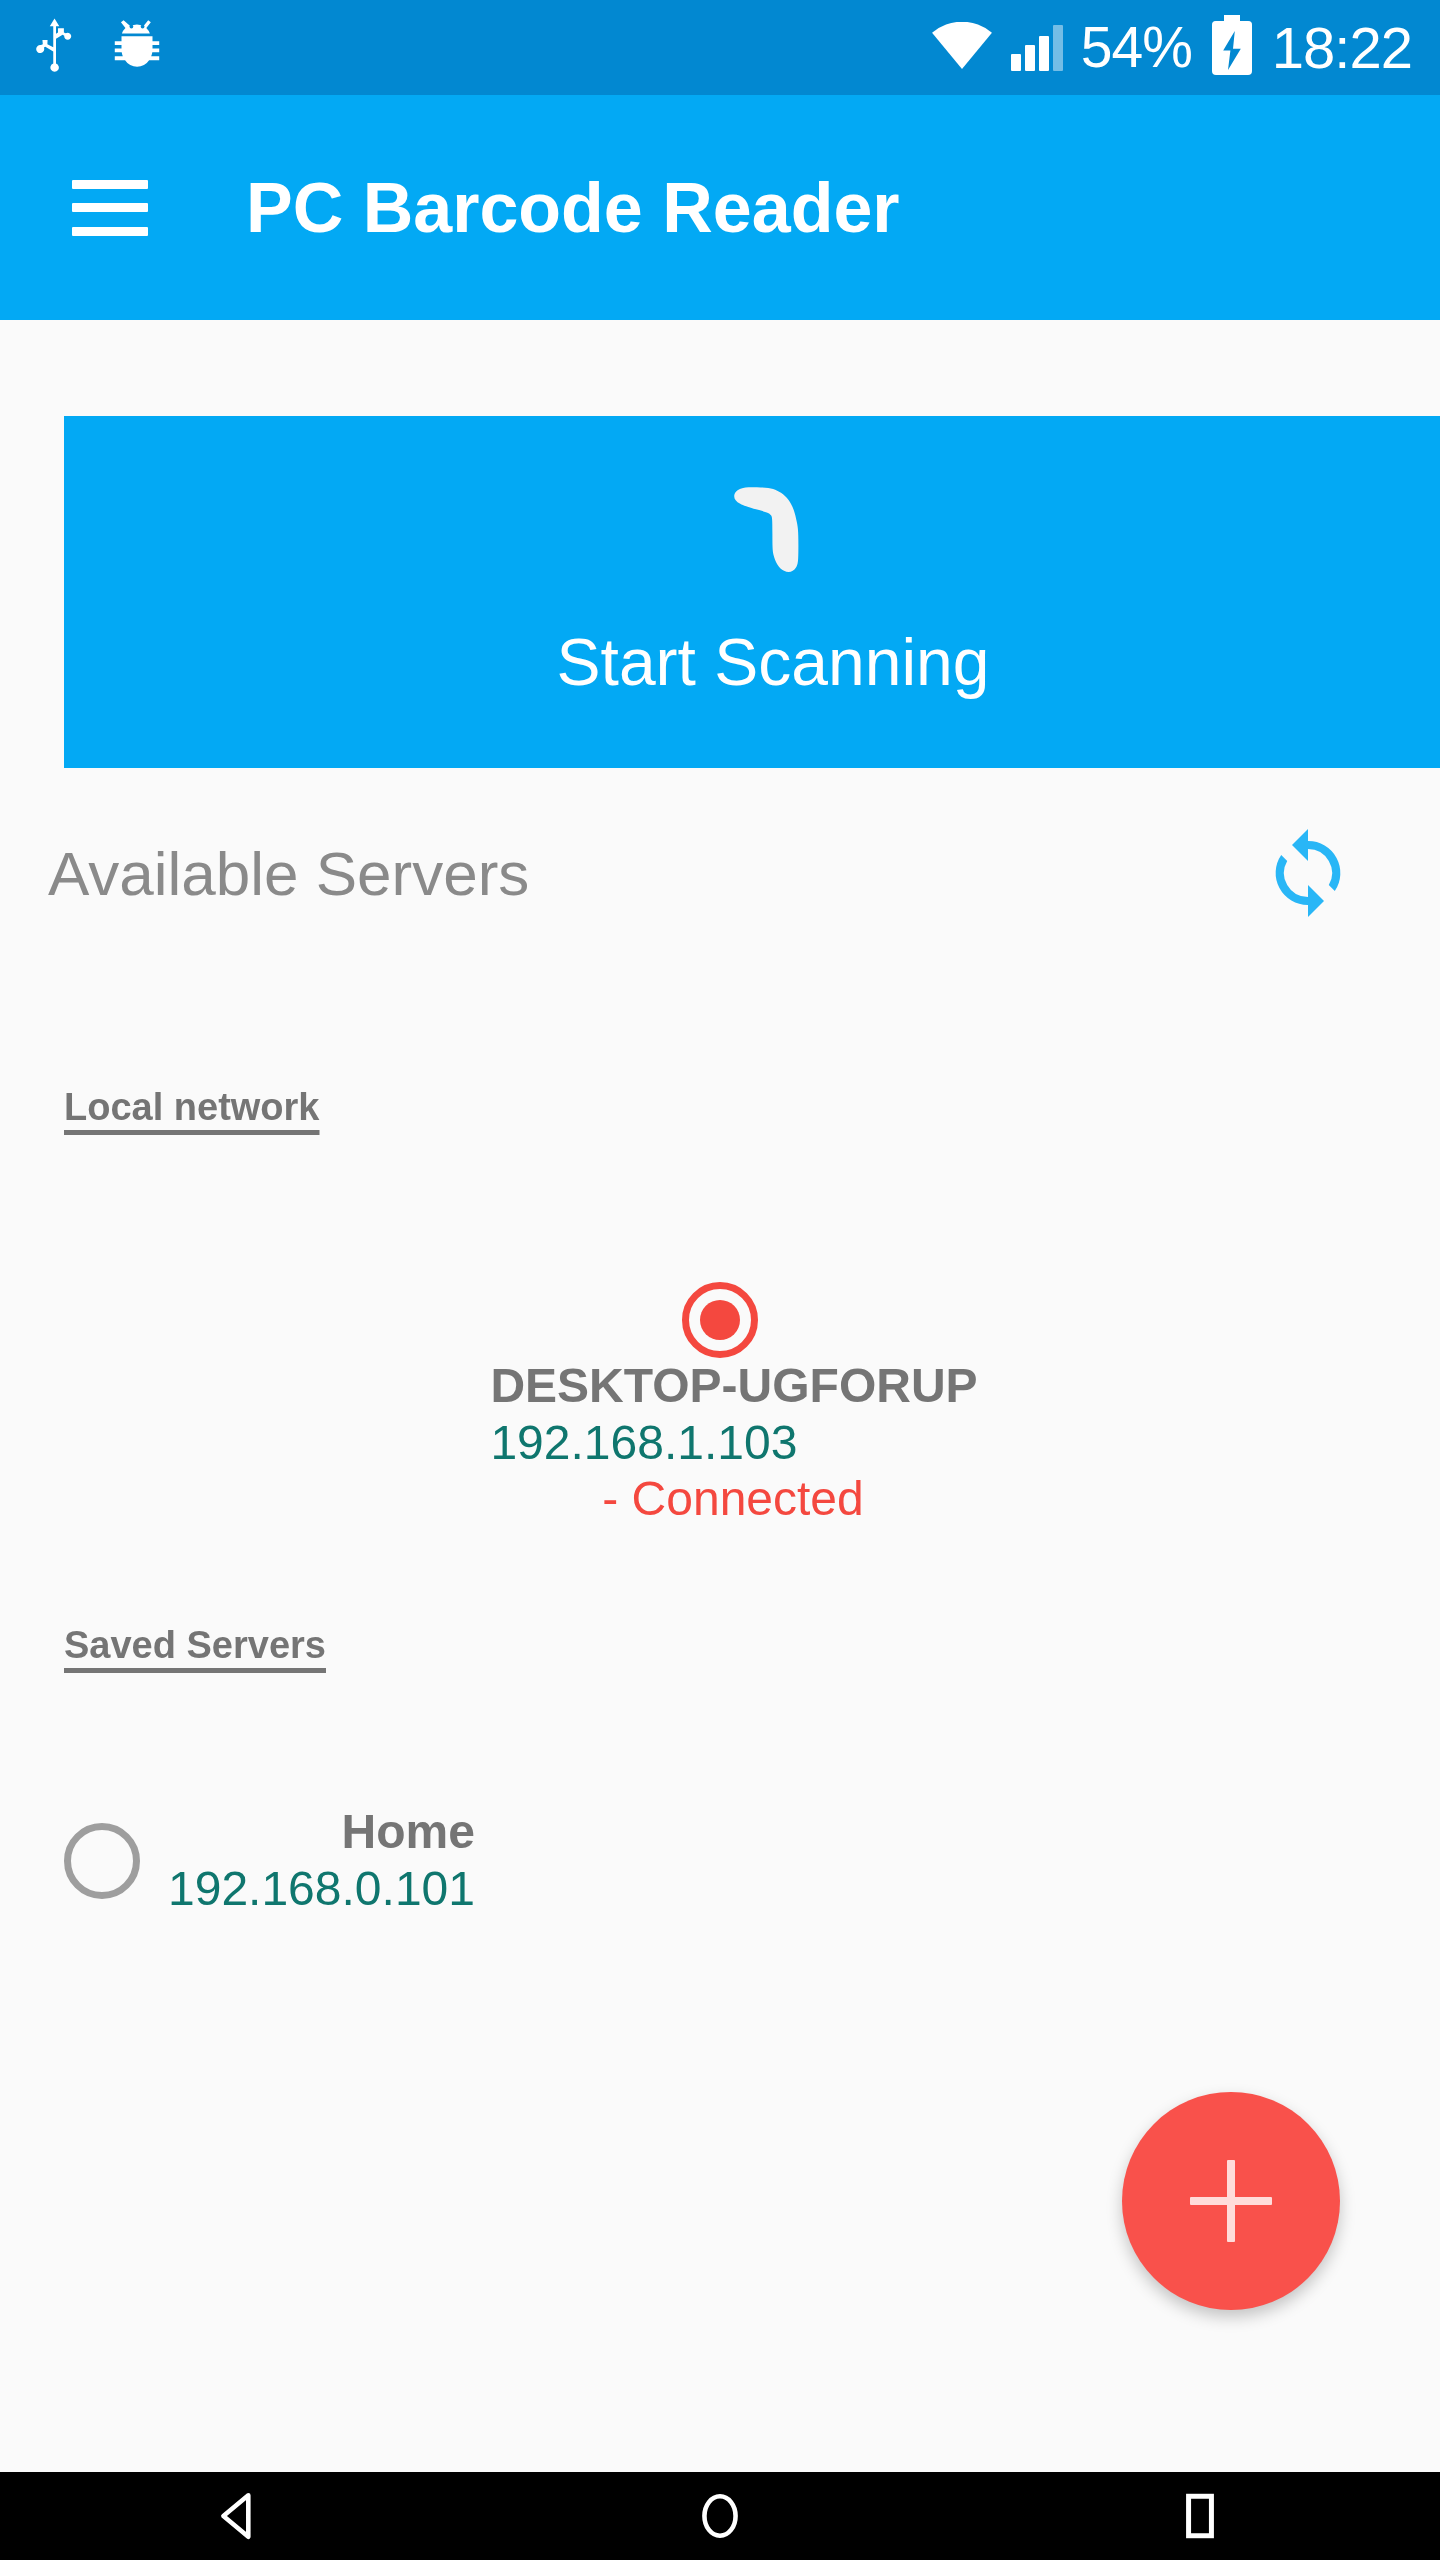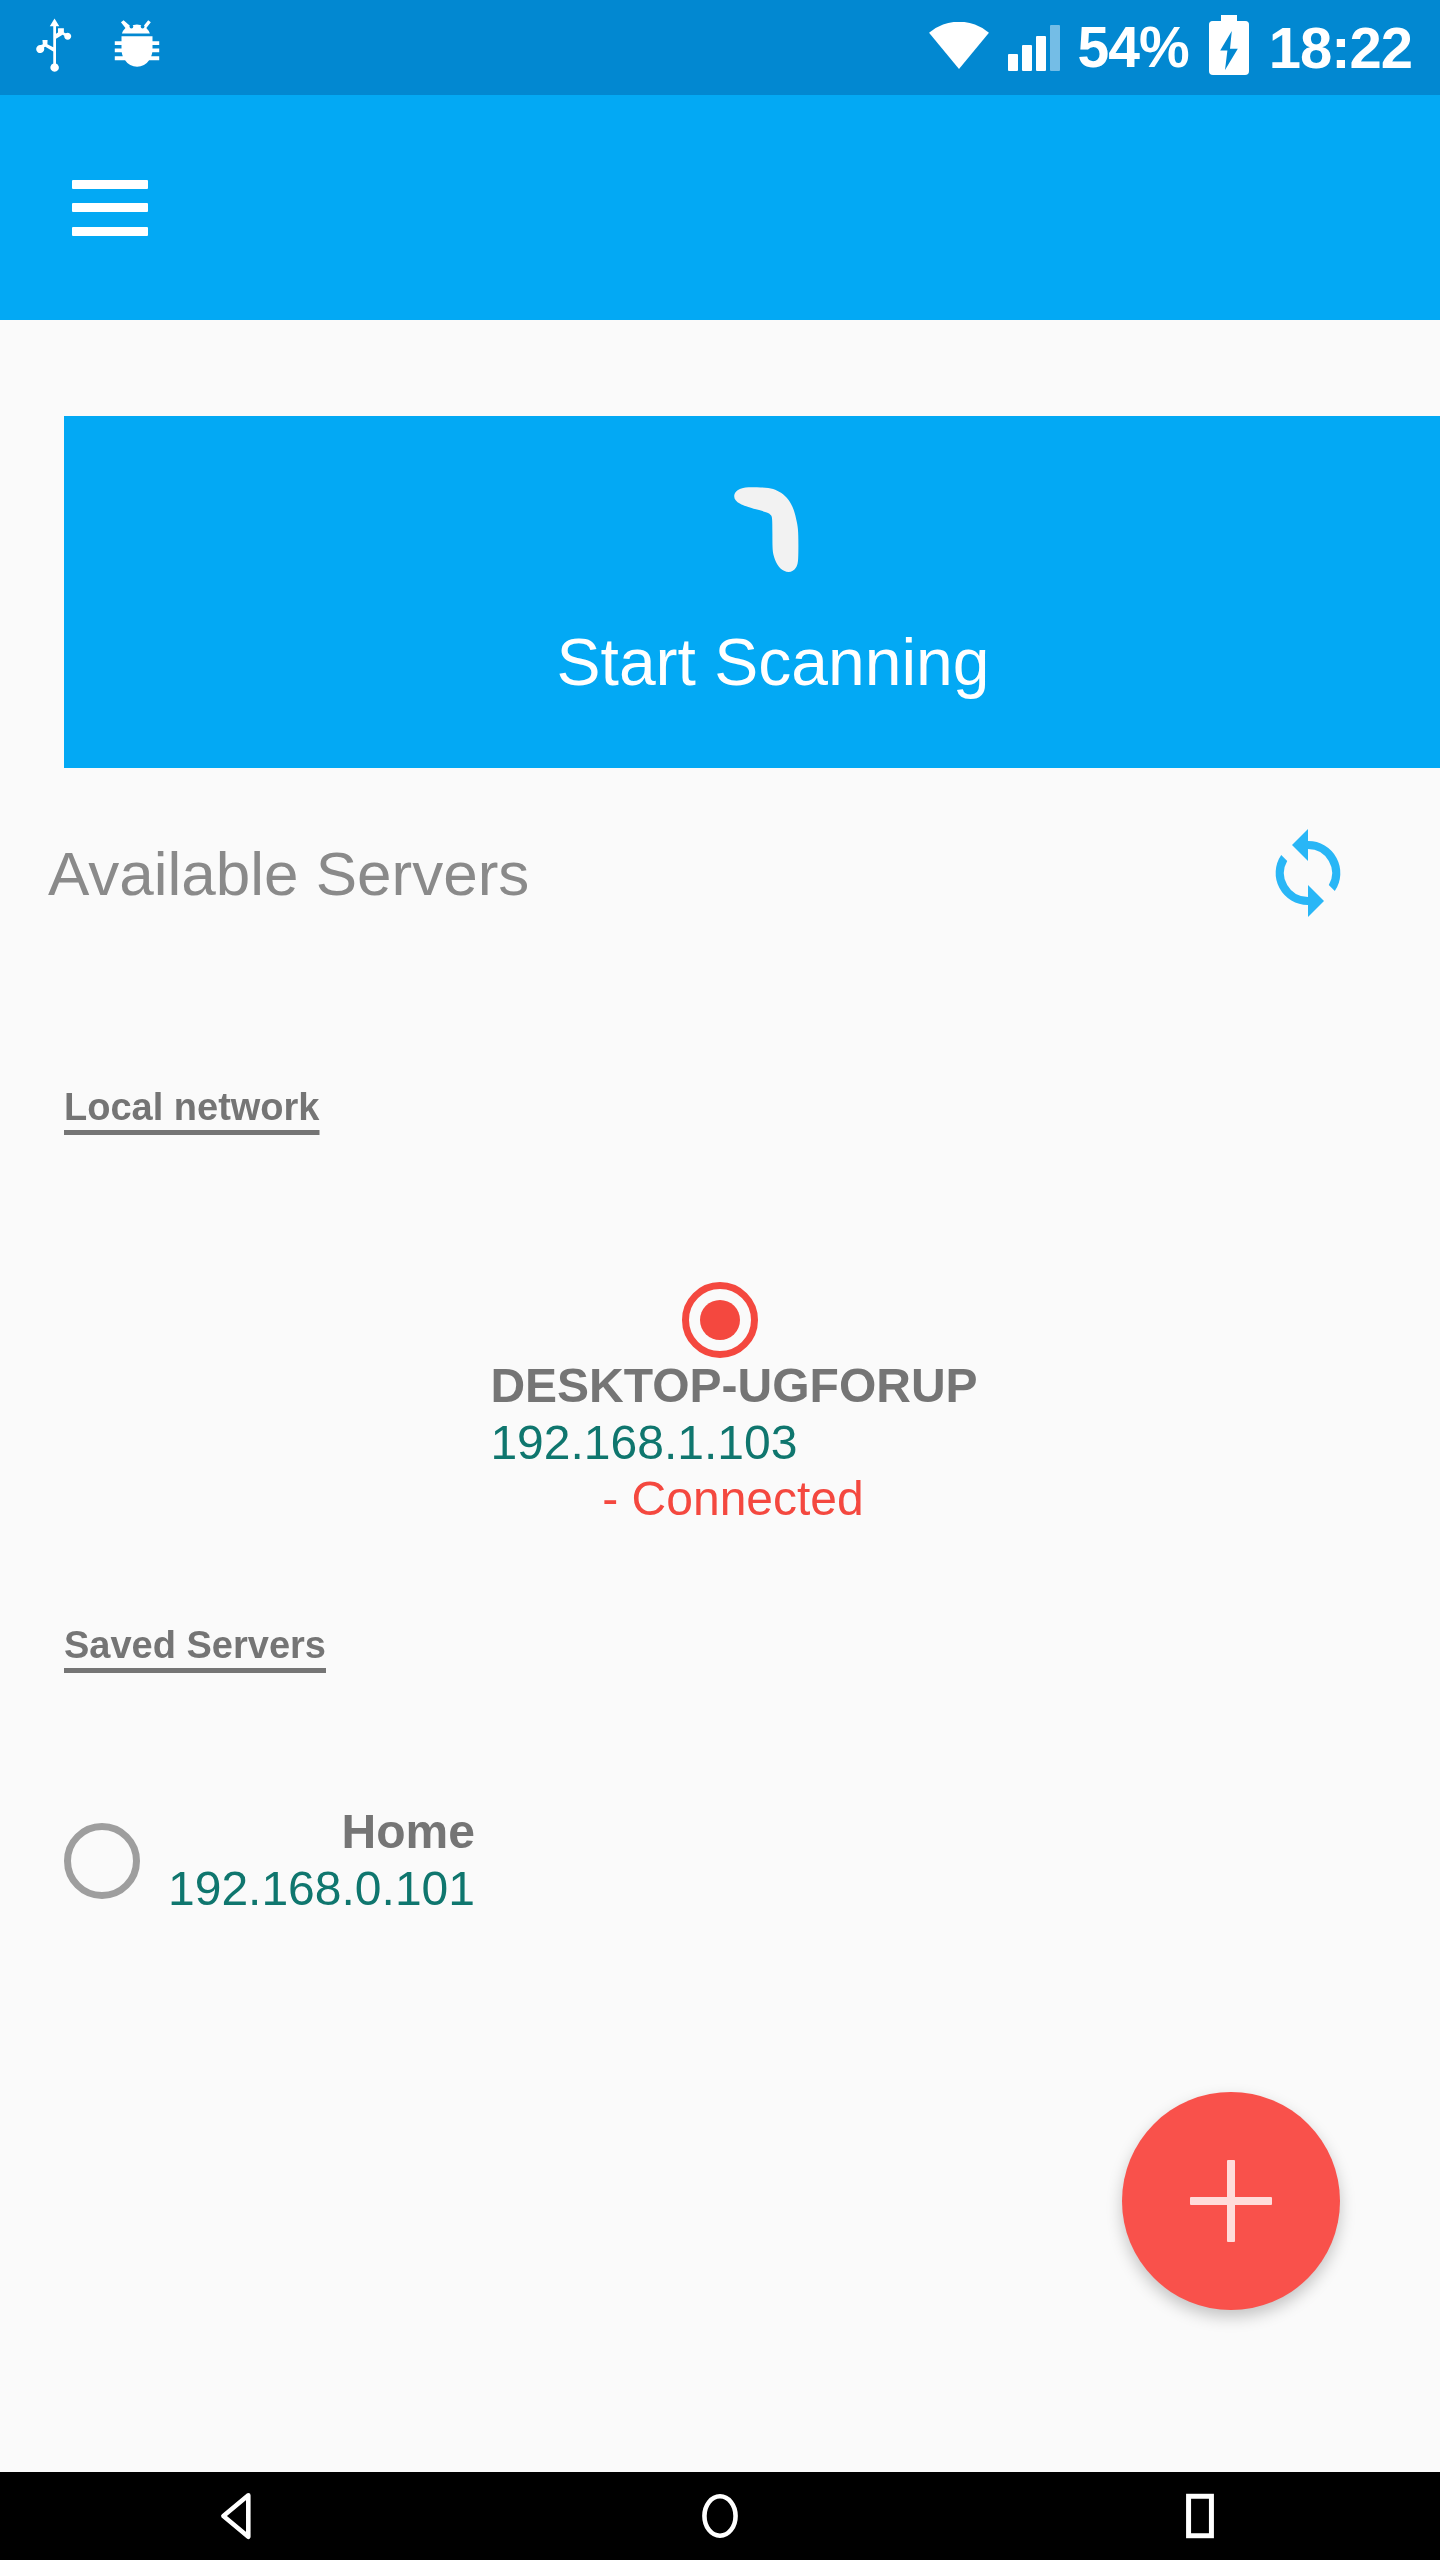--- a/index.html
+++ b/index.html
@@ -13,21 +13,21 @@
 
   
   .status-bar{
     position:absolute; top:0; left:0; width:1440px; height:95px;
     background:#0288D1; display:flex; align-items:center;
     padding:0 28px 0 34px;
   }
   .status-left{ display:flex; align-items:center; gap:34px; }
   .status-right{ margin-left:auto; display:flex; align-items:center; gap:18px; }
   .status-text{
-    color:#FFFFFF; font-size:57px; font-weight:700; letter-spacing:-1px;
+    color:#FFFFFF; font-size:57px; font-weight:400; letter-spacing:-1px;
     line-height:1; white-space:nowrap;
   }
   .clock{ font-size:58px; }
 
   
   .sig{ display:flex; align-items:flex-end; gap:4px; height:46px; }
   .sig i{ display:block; width:10px; background:#FFFFFF; border-radius:1px; }
   .sig i:nth-child(1){ height:17px; }
   .sig i:nth-child(2){ height:26px; }
   .sig i:nth-child(3){ height:35px; }
@@ -171,20 +171,21 @@
       <span class="status-text clock">18:22</span>
     </div>
   </div>
 
   <div class="app-bar">
     <div class="hamburger">
       <span></span>
         <span></span>
         <span></span>
     </div>
+    <div class="app-title">PC Barcode Reader</div>
   </div>
 
   <div class="scan-btn">
     <span class="scanner-icon">
       <svg width="84" height="104" viewBox="0 0 42 52">
         <path fill="#F2F2F2" d="M5.2 2.2C3.1 2.7 1.6 4.3 1.6 6.1c0 1.5 1 2.7 3 3.8 1.6.9 3.7 1.6 8.4 2.9 5.3 1.4 6.4 1.9 7.1 3 .5.8.6 2 .6 9.2 0 6.3.1 8.5.5 10.2.9 3.9 2.9 7 5.3 8.2 2.3 1.2 4.6.6 6-1.6 1-1.6 1.2-3 1.2-11.2 0-7.2-.2-9.3-1.1-13C31.3 11 28.8 6.9 25 4.4 22 2.4 19.6 1.8 13 1.6c-4-.1-6.6 0-7.8.6Z"></path>
       </svg>
     </span>
     <span class="scan-label">Start Scanning</span>
   </div>

